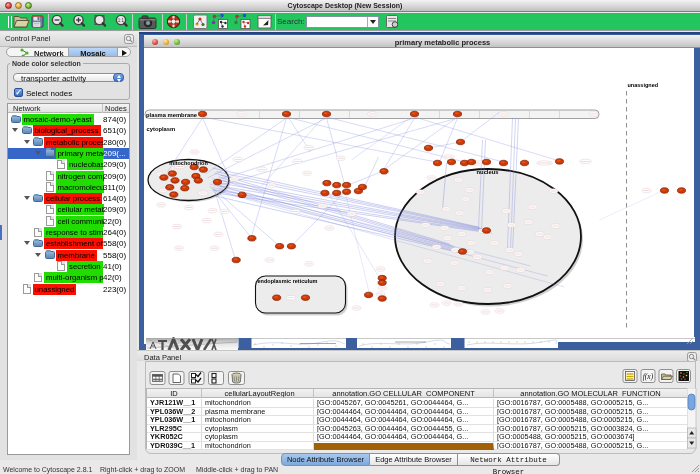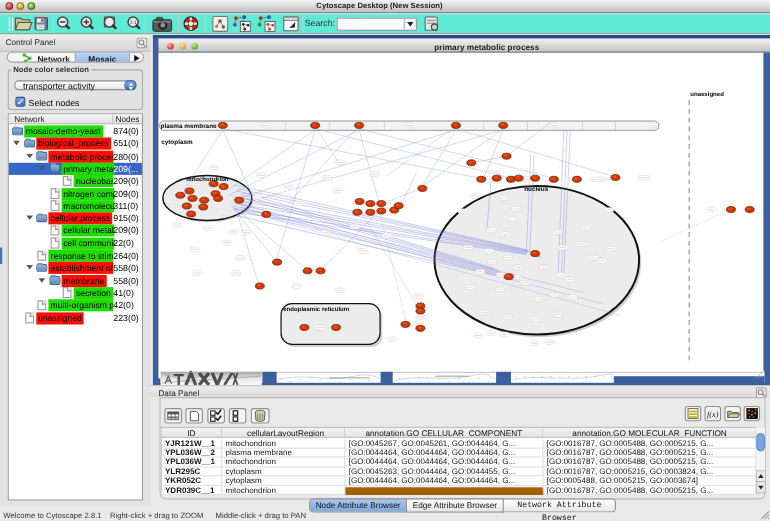--- a/index.html
+++ b/index.html
@@ -10,21 +10,21 @@
 
 
 #titlebar { left:0; top:0; width:700px; height:12px;
   background:linear-gradient(#f3f3f3,#d8d8d8 55%,#bfbfbf);
   border-bottom:1px solid #7f7f7f; }
 .tl { position:absolute; top:2px; width:7px; height:7px; border-radius:50%; }
 #title { position:absolute; top:2px; left:0; width:690px; text-align:center;
   font-size:7px; font-weight:bold; color:#222; letter-spacing:0; }
 
 
-#toolbar { left:0; top:13px; width:700px; height:18px; background:#5eead4;
+#toolbar { left:0; top:13px; width:700px; height:18px; background:#22c55e;
   border-bottom:1px solid #9d9d9d; }
 .sep { position:absolute; top:1px; width:1px; height:16px; background:#cccccc; }
 
 
 #cpanel { left:0; top:32px; width:137px; height:428px; background:#e2e2e2; }
 #cphead { position:absolute; left:0; top:0; width:137px; height:15px;
   background:linear-gradient(#ededed,#d6d6d6); border-bottom:1px solid #bdbdbd;
   font-size:7.5px; color:#222; padding:2px 0 0 5px; }
 #tabbar { position:absolute; left:6px; top:15px; width:125px; height:10px;
   background:#f5f5f5; border:1px solid #a2a2a2; border-radius:5px; overflow:hidden; }
@@ -308,21 +308,21 @@
         </div>
 <div class="trow" style="top:77.8px;">
           <div class="file" style="left:37.5px;"></div>
           <div class="thl" style="left:47.5px;max-width:48px;background:#21dc00;">macromolecule</div>
           <div class="tcount" style="color:#000;">311(0)</div>
         </div>
 <div class="trow" style="top:89.1px;">
           <div class="arrow" style="left:15.5px;"></div>
           <div class="folder" style="left:25.0px;"></div>
           <div class="thl" style="left:36.0px;max-width:59px;background:#f81000;">cellular process</div>
-          <div class="tcount" style="color:#000;">915(0)</div>
+          <div class="tcount" style="color:#000;">614(0)</div>
         </div>
 <div class="trow" style="top:100.4px;">
           <div class="file" style="left:37.5px;"></div>
           <div class="thl" style="left:47.5px;max-width:48px;background:#21dc00;">cellular metabo</div>
           <div class="tcount" style="color:#000;">209(0)</div>
         </div>
 <div class="trow" style="top:111.7px;">
           <div class="file" style="left:37.5px;"></div>
           <div class="thl" style="left:47.5px;max-width:48px;background:#21dc00;">cell communicat</div>
           <div class="tcount" style="color:#000;">22(0)</div>

